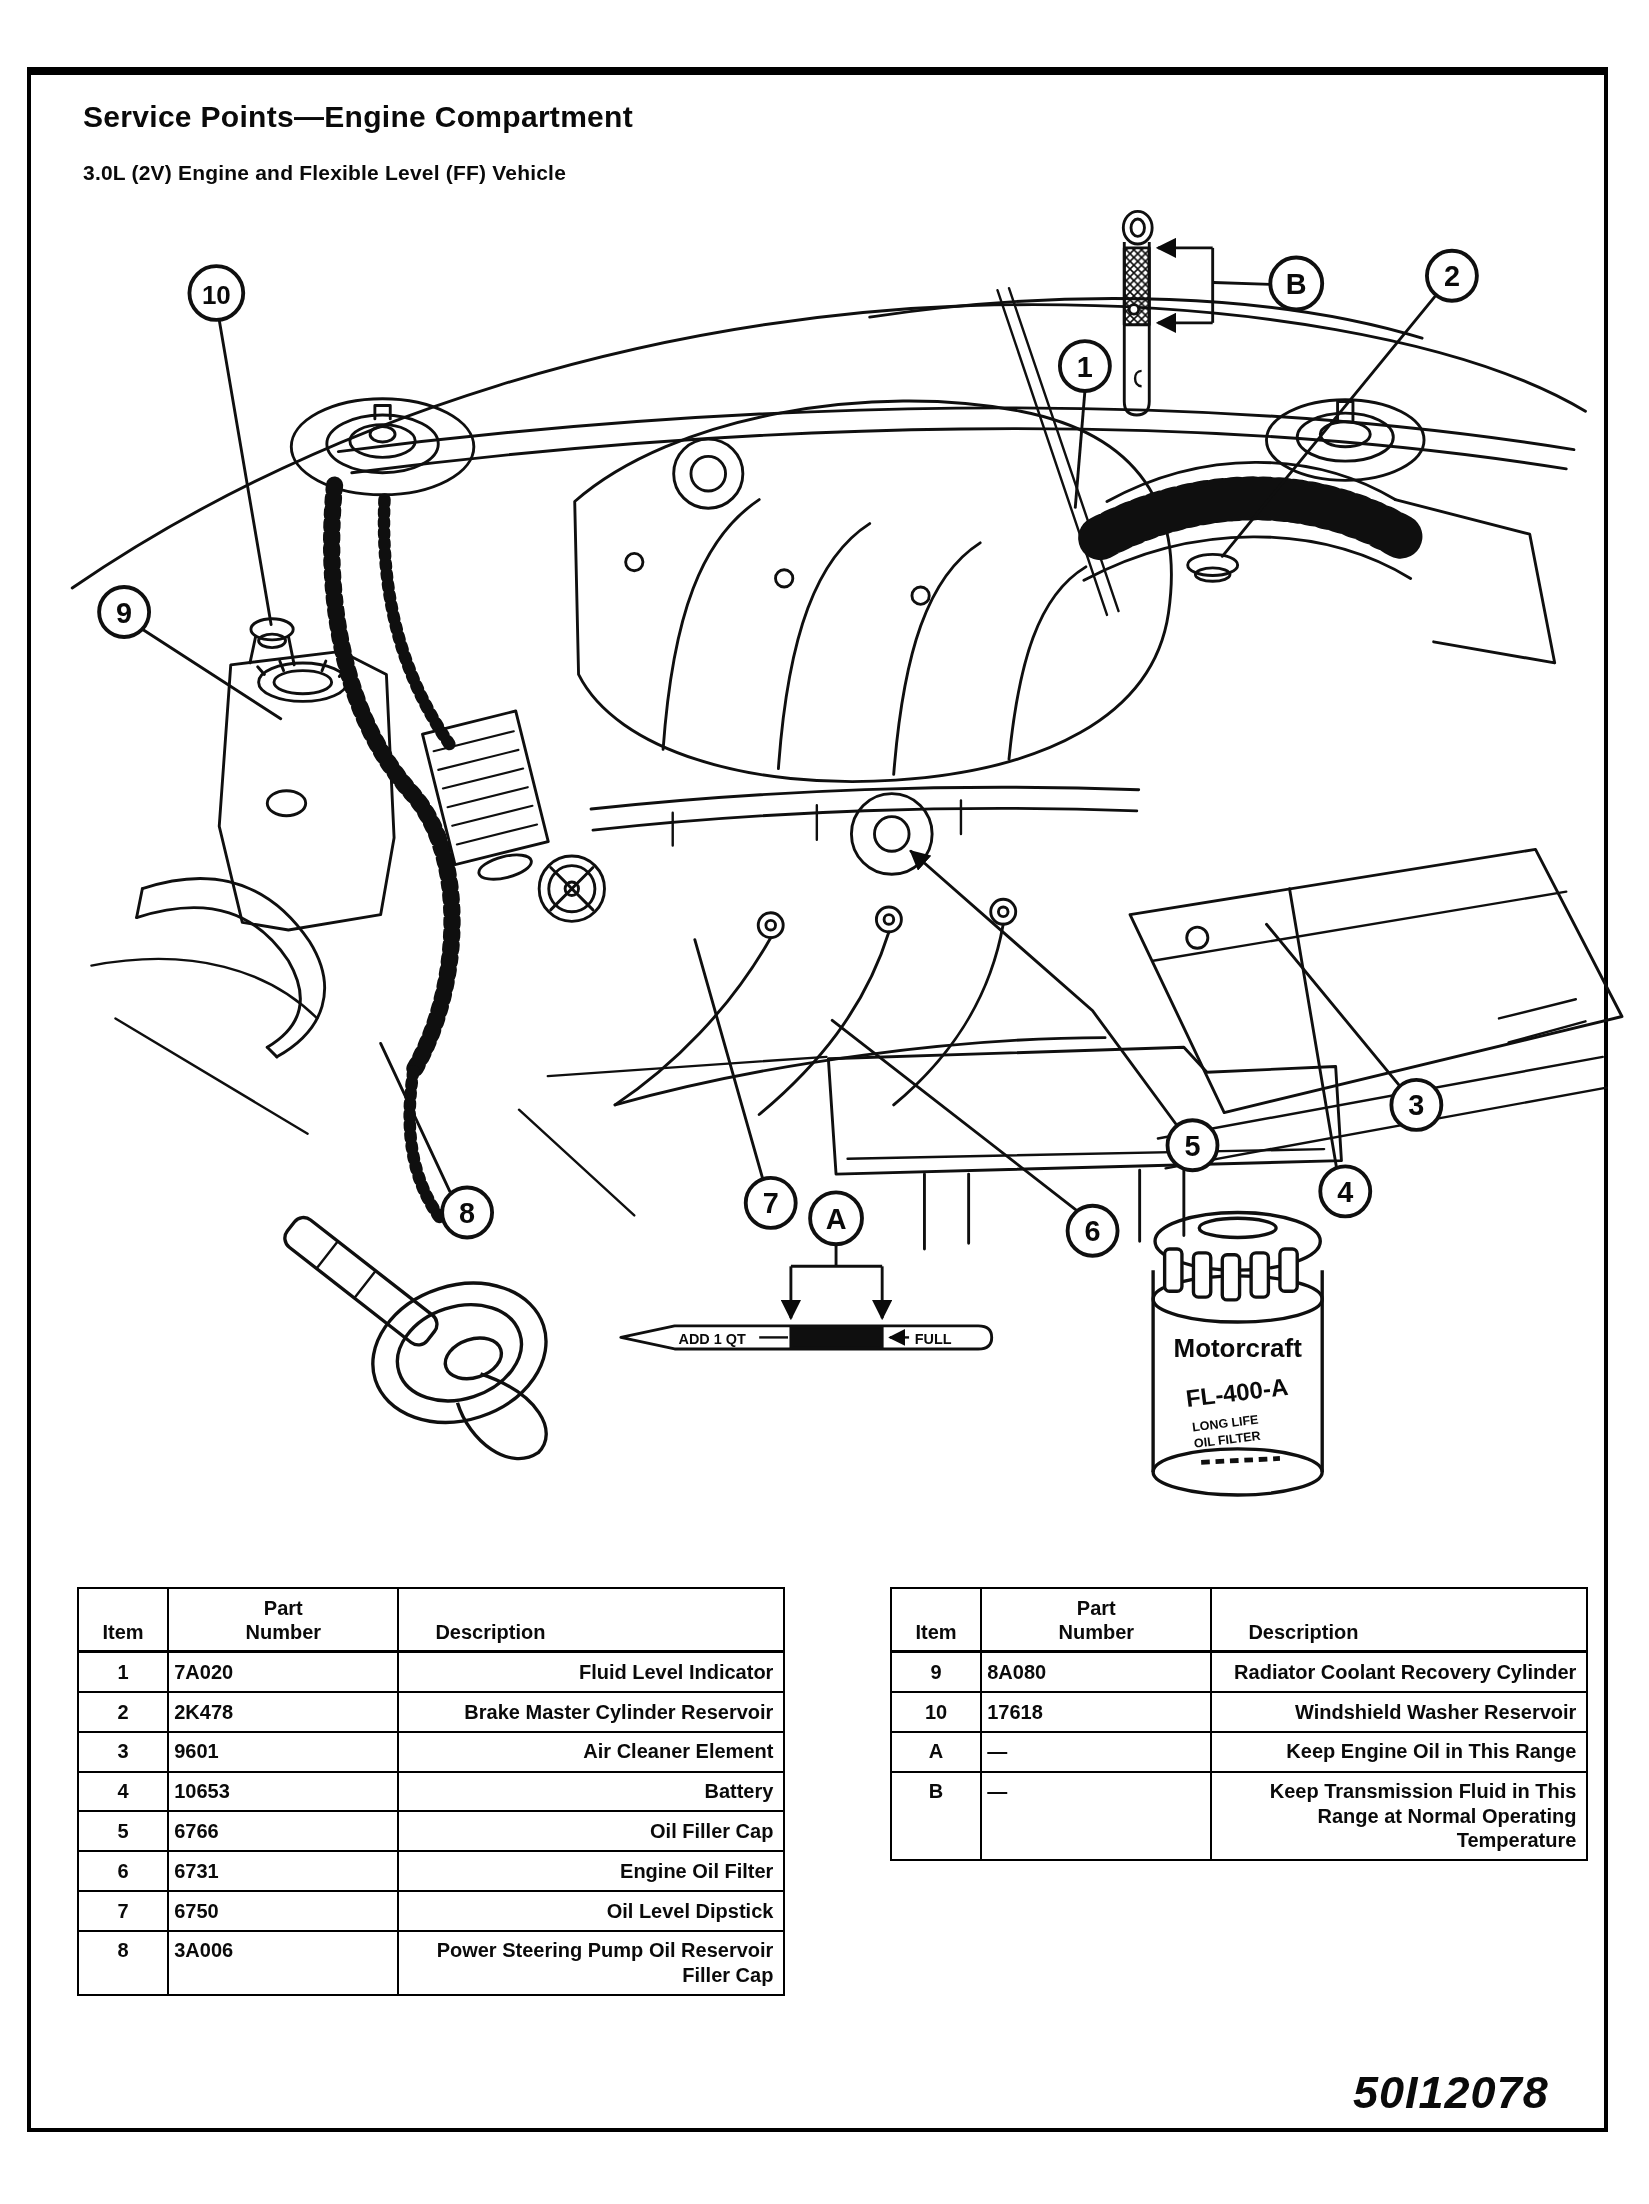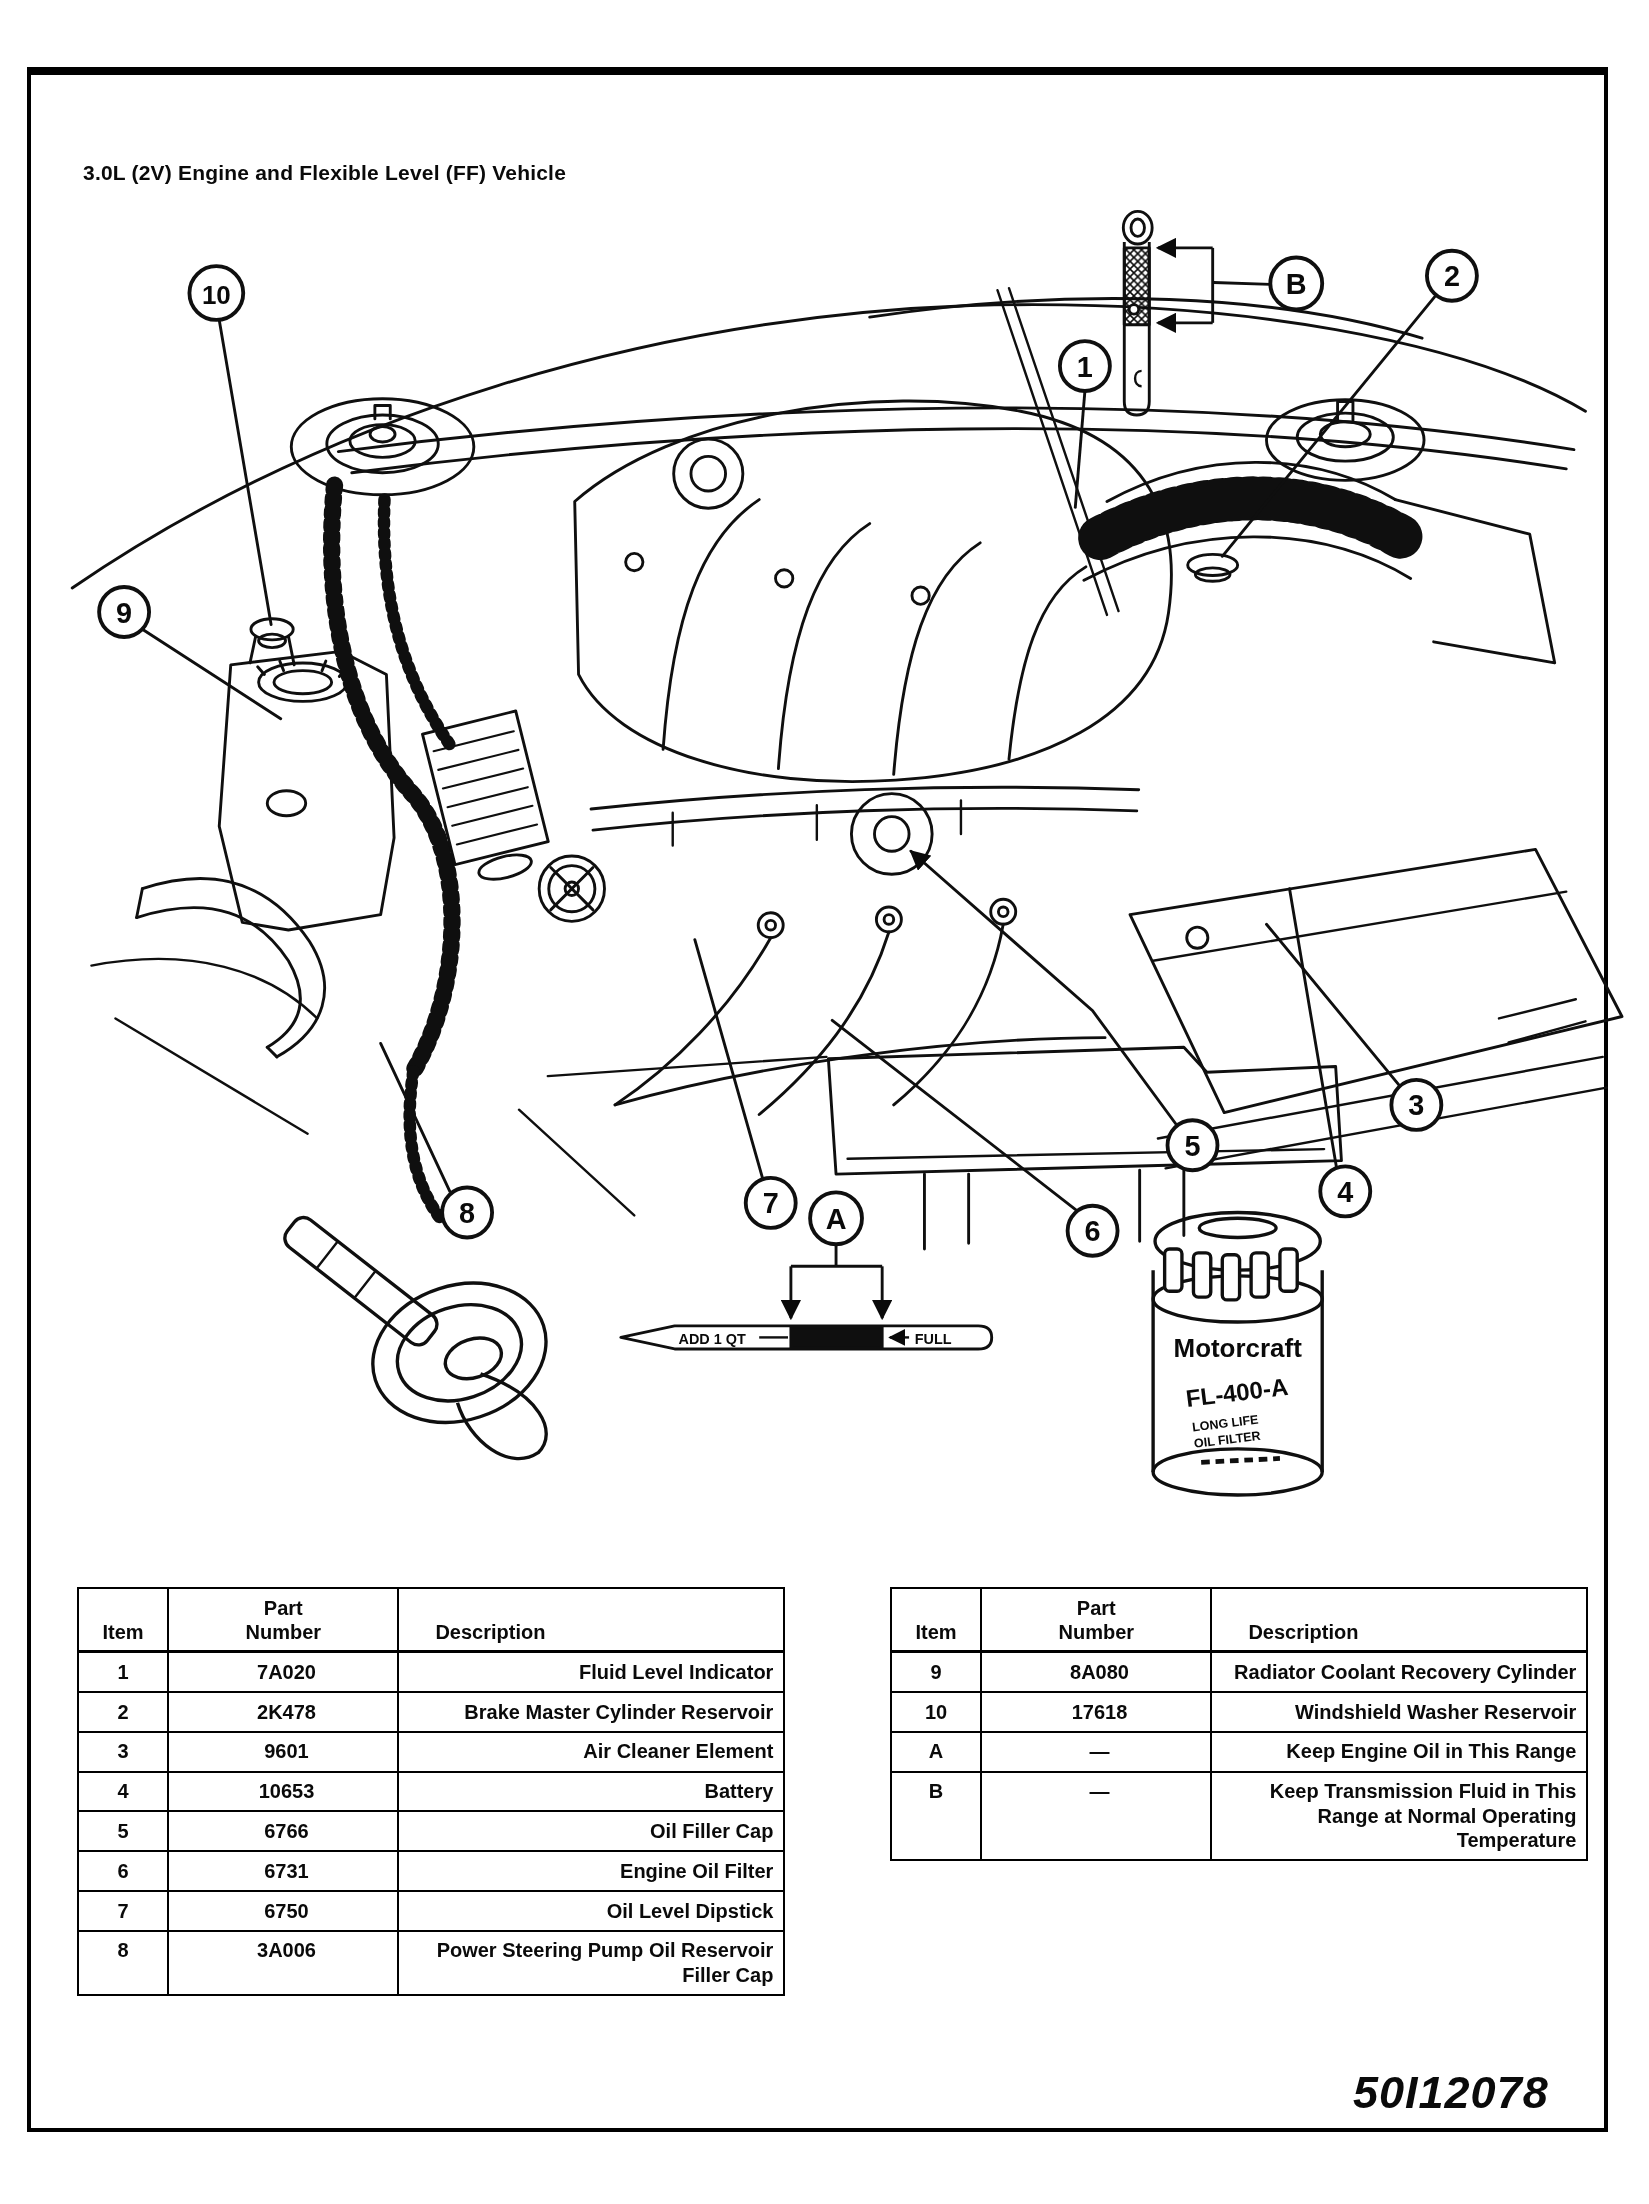--- a/index.html
+++ b/index.html
@@ -13,32 +13,33 @@
   svg#art{position:absolute;left:0;top:0;}
   svg text{font-family:"Liberation Sans", sans-serif;}
   .parts-table{position:absolute;border-collapse:collapse;background:#fff;
                font-size:20px;font-weight:bold;line-height:1.22;}
   .parts-table th,.parts-table td{border:2.9px solid #000;padding:6.7px 9.6px;}
   .parts-table th{vertical-align:bottom;border-bottom:3.8px solid #000;padding-bottom:5.8px;}
   .parts-table th.h-item{text-align:center;width:69px;}
   .parts-table th.h-part{text-align:center;width:209px;}
   .parts-table th.h-desc{text-align:left;padding-left:36px;}
   .parts-table td.c-item{text-align:center;vertical-align:top;}
-  .parts-table td.c-part{text-align:center;vertical-align:top;padding-left:16px;}
+  .parts-table td.c-part{text-align:left;vertical-align:top;padding-left:5px;}
   .parts-table td.c-desc{text-align:right;vertical-align:top;}
   #table-left{left:77px;top:1587px;width:708px;}
   #table-right{left:890px;top:1587px;width:698px;}
   .fig-code{position:absolute;left:1353px;top:2067px;font-size:45px;font-weight:bold;font-style:italic;letter-spacing:1px;}
 </style>
 </head>
 <body>
 
 <div id="page">
   <div id="frame"></div>
 
+  <div class="title">Service Points—Engine Compartment</div>
   <div class="subtitle">3.0L (2V) Engine and Flexible Level (FF) Vehicle</div>
 
   <svg id="art" width="1650" height="2205" viewBox="0 0 1717 2295">
     <defs>
       <marker id="arr" viewBox="0 0 10 10" refX="9" refY="5" markerWidth="7" markerHeight="7" orient="auto-start-reverse">
         <path d="M0,0 L10,5 L0,10 z" fill="#0a0a0a"></path>
       </marker>
       <pattern id="xh" width="8" height="8" patternUnits="userSpaceOnUse">
         <path d="M0,8 L8,0 M0,0 L8,8" stroke="#0a0a0a" stroke-width="1.6"></path>
       </pattern>

